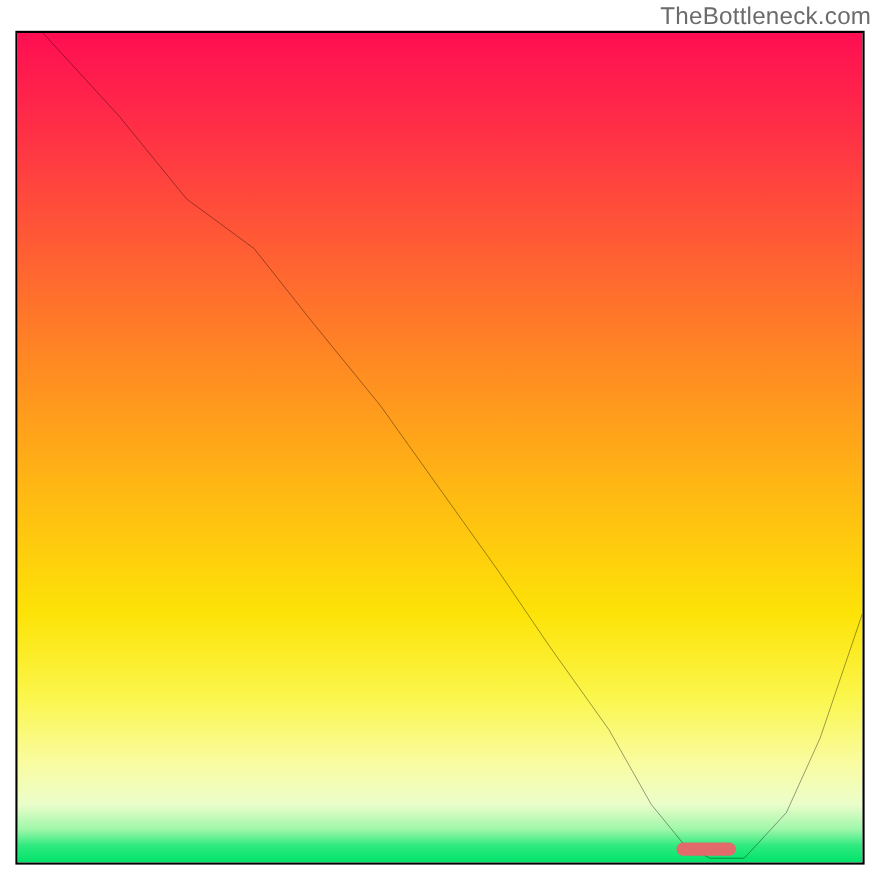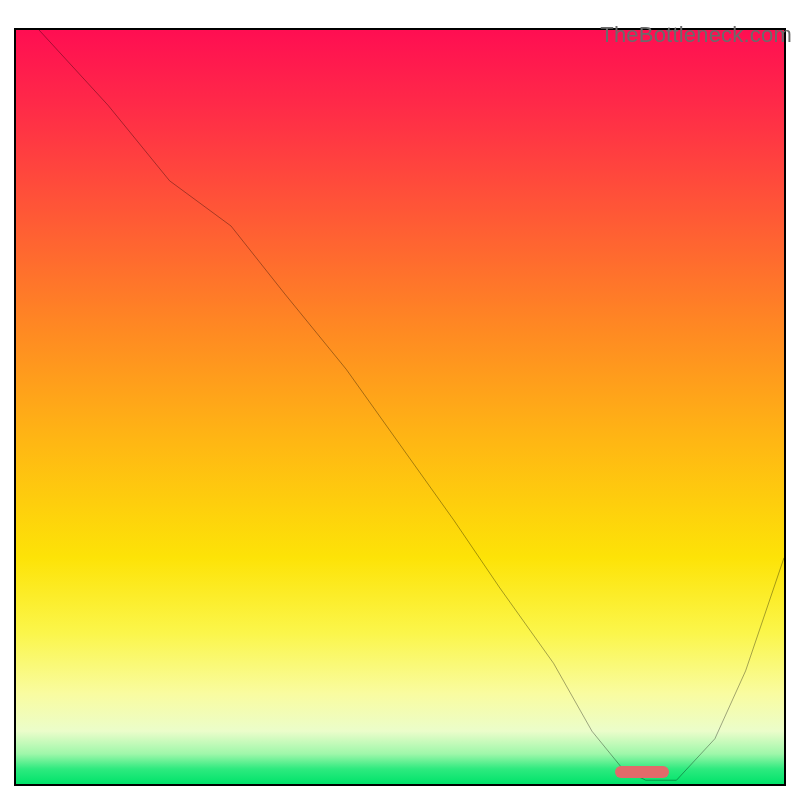--- a/index.html
+++ b/index.html
@@ -13,21 +13,20 @@
   }
   .watermark {
     position: absolute;
     top: 2px;
     right: 8px;
     font-size: 22px;
     color: #6b6b6b;
     font-weight: 500;
     letter-spacing: 0.2px;
     z-index: 10;
-    margin-top: 20px;
   }
   .plot-frame {
     position: absolute;
     left: 14px;
     top: 28px;
     width: 772px;
     height: 758px;
     border: 2px solid #000000;
     box-sizing: border-box;
     overflow: hidden;

